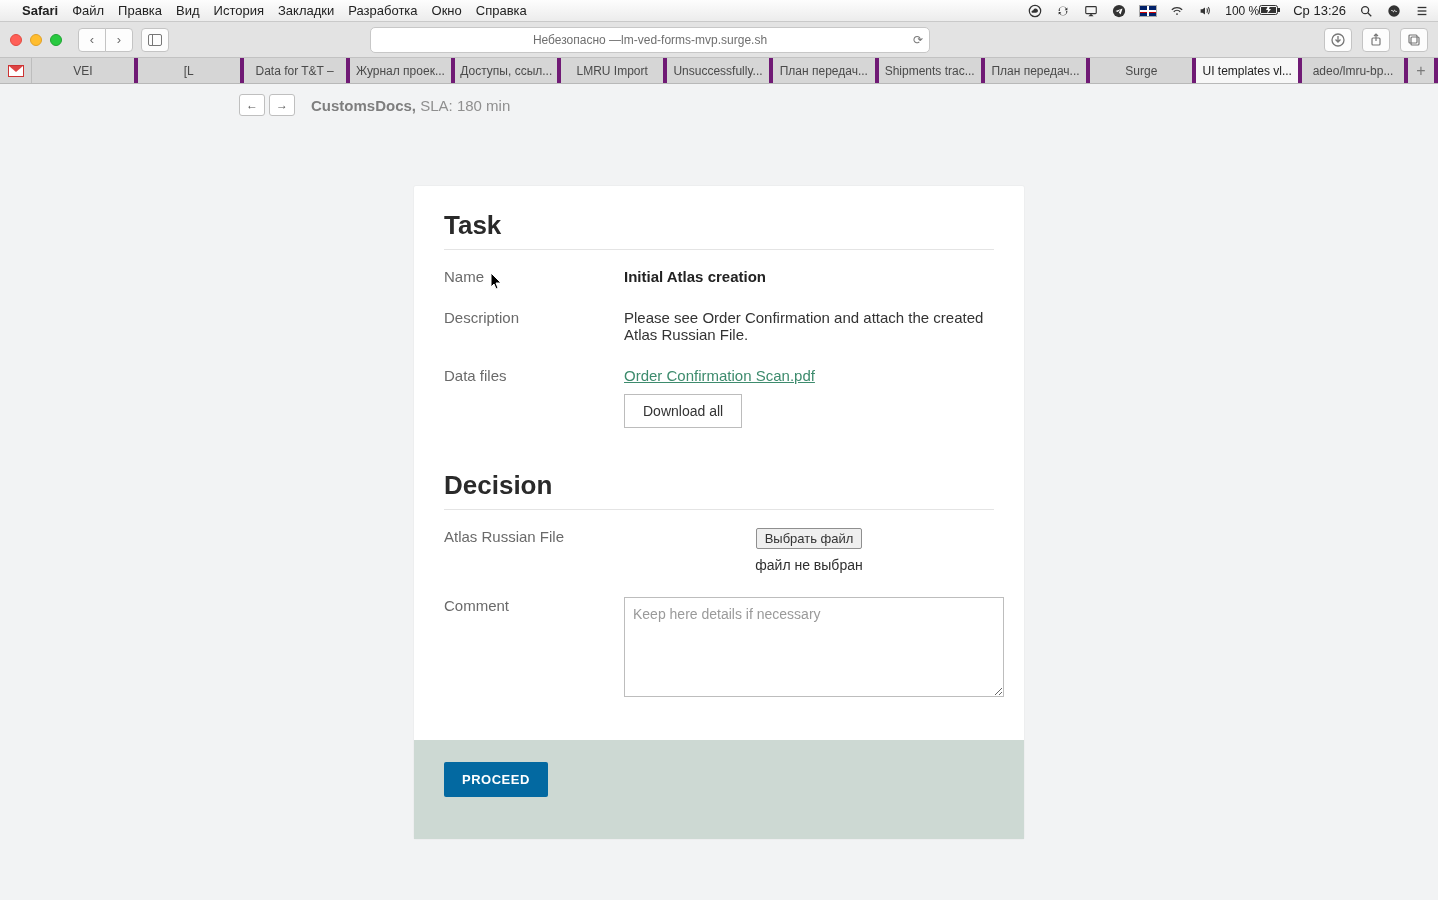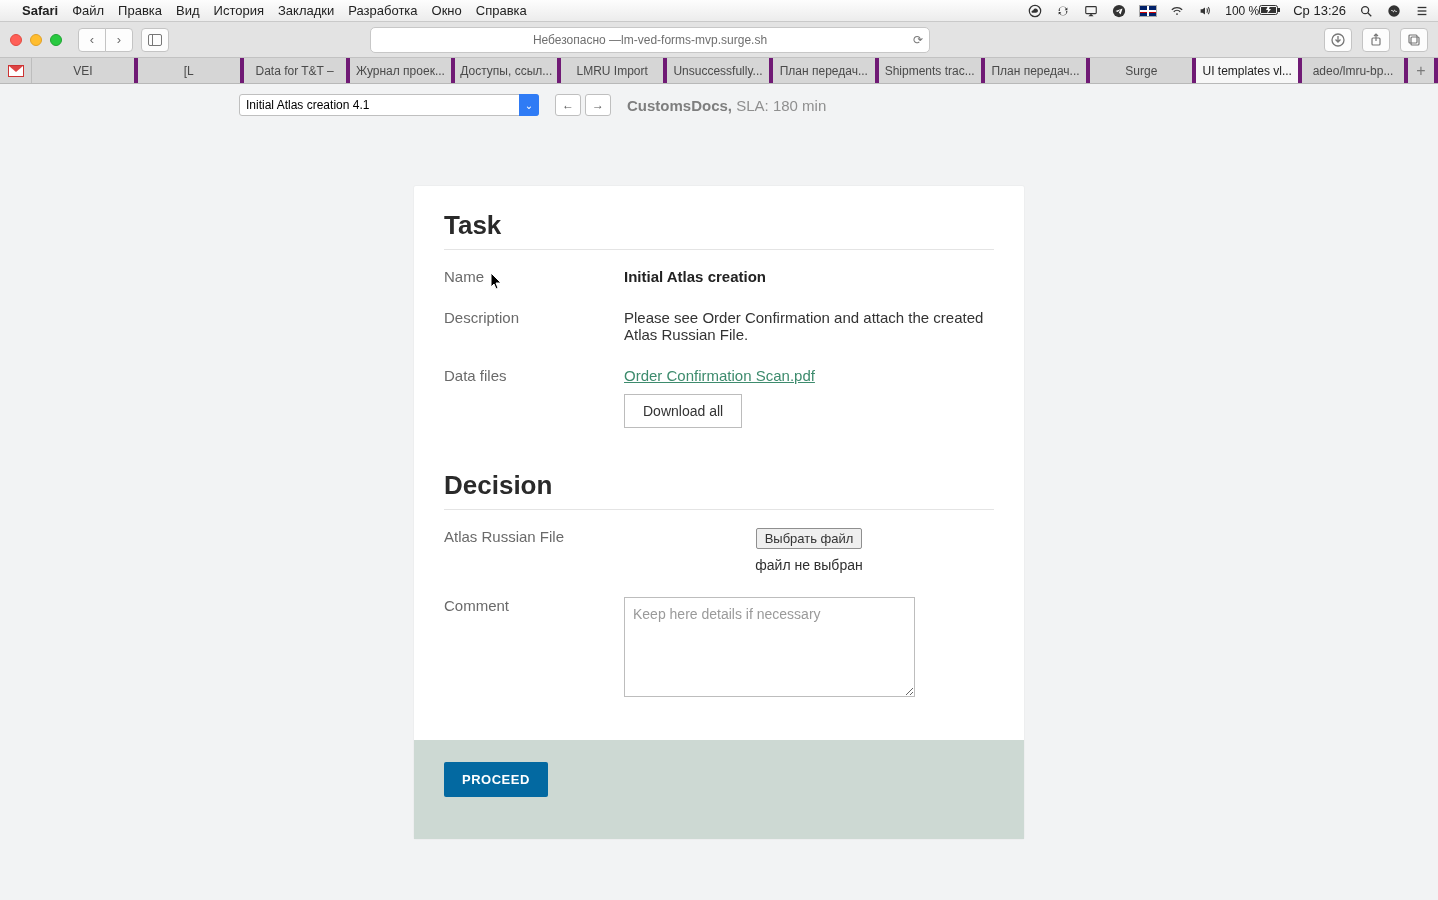--- a/index.html
+++ b/index.html
@@ -174,21 +174,21 @@
   }
   .file-picker{
     display:flex; align-items:center; gap:8px;flex-direction:column;
   }
   .file-picker .choose{
     border:1px solid #8f8f8f; background:#efefef;
     padding:2px 8px; font-size:13px; border-radius:2px;
   }
   .file-picker .status{ font-size:14px; color:#2f2f2f;}
   textarea.comment{
-    width:291px; height:100px; resize:both;
+    width:380px; height:100px; resize:both;
     border:1px solid #bdbdbd; padding:8px; font-size:14px;
     font-family:inherit; color:#555;
   }
   textarea.comment::placeholder{color:#9a9a9a;}
   .card-footer{
     background:#cdd9d3;
     padding:22px 30px 42px;
   }
   .proceed{
     background:#0369a1;
@@ -362,26 +362,20 @@
 </div>
 
 <div class="viewport" style="position:relative;">
   <div class="fake-cursor">
     <svg viewBox="0 0 14 20">
         <path d="M1 1l0 14 3-3 2 5 2-1-2-5 5 0z" fill="#000" stroke="#fff" stroke-width="1"></path>
       </svg>
   </div>
 
   <div class="page-head">
-    <div class="sel-wrap">
-      <select>
-        <option>Initial Atlas creation 4.1</option>
-      </select>
-      <span class="sel-caret">⌄</span>
-    </div>
     <div class="arrows">
       <span class="arrow-btn">←</span>
       <span class="arrow-btn">→</span>
     </div>
     <div class="sla">
       <b>CustomsDocs,</b>
       <span>SLA: 180 min</span>
     </div>
   </div>
 

